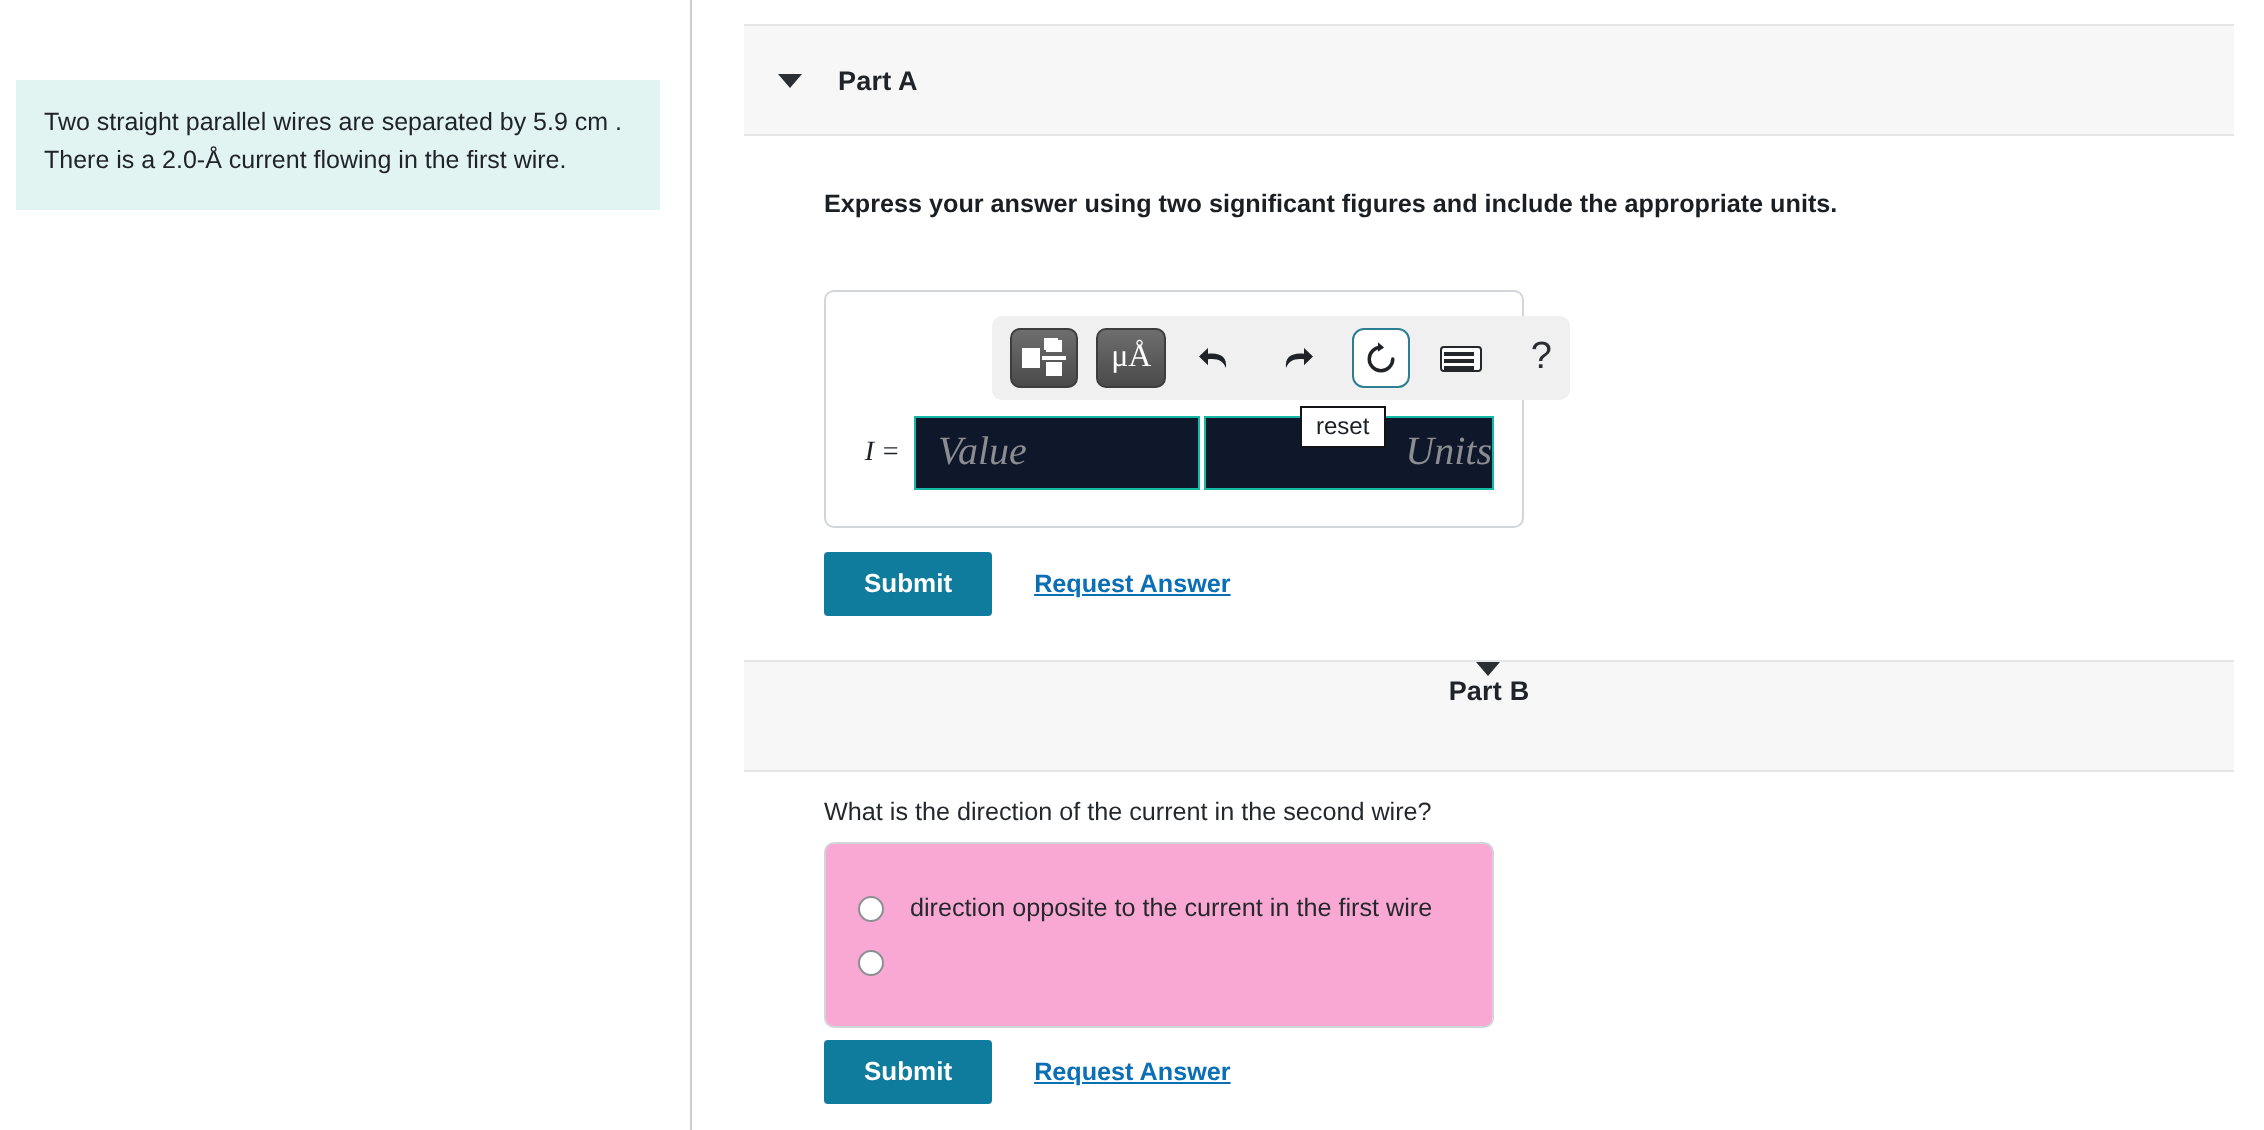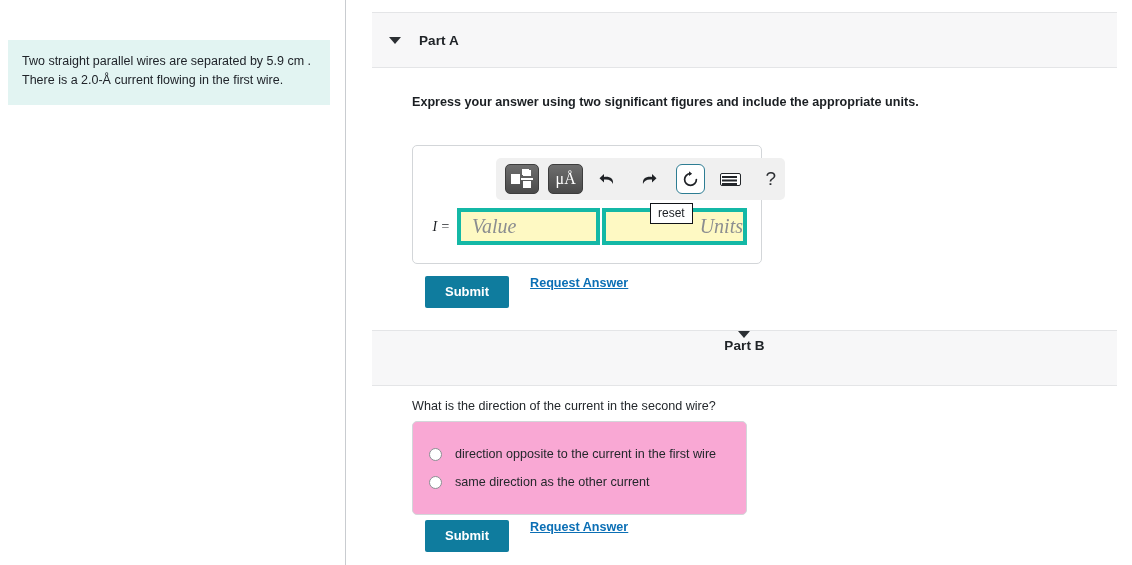--- a/index.html
+++ b/index.html
@@ -162,22 +162,22 @@
     font-family: "Liberation Serif", serif;
     font-style: italic;
     font-size: 14px;
     color: #1d2024;
     width: 34px;
     text-align: right;
     padding-right: 7px;
   }
   .field {
     height: 37px;
-    border: 4px solid #14b8a6;
-    background: #fef9c3;
+    border: 1px solid #14b8a6;
+    background: #0f172a;
     display: flex; align-items: center;
     padding-left: 11px;
     cursor: text;
   }
   .field.value-field { width: 143px; }
   .field.units-field { width: 145px; margin-left: 2px; justify-content: flex-end; }
   .placeholder {
     font-family: "Liberation Serif", serif;
     font-style: italic;
     font-size: 20px;
@@ -190,21 +190,21 @@
     background: #ffffff;
     border: 1.5px solid #111317;
     padding: 2px 7px 3px 7px;
     font-size: 12px;
     color: #1b1e22;
     z-index: 20;
     white-space: nowrap;
   }
 
   
-  .action-row { position: absolute; left: 78px; display: flex; }
+  .action-row { position: absolute; left: 65px; display: flex; align-items: center; }
   .submit-btn {
     background: #0f7c9e;
     color: #ffffff;
     border: none;
     font-family: "Liberation Sans", sans-serif;
     font-size: 13px; font-weight: bold;
     padding: 8px 20px 9px 20px;
     border-radius: 2px;
     cursor: pointer;
   }
@@ -334,21 +334,20 @@
       <div class="q-text">What is the direction of the current in the second wire?</div>
     </div>
 
     <div class="options-box">
       <div class="option">
         <span class="radio"></span>
         <span class="option-label">direction opposite to the current in the first wire</span>
       </div>
       <div class="option">
         <span class="radio"></span>
-        <span class="option-label">same direction as the other current</span>
       </div>
     </div>
 
     <div class="action-row" style="top:520px;">
       <button class="submit-btn">Submit</button>
       <a class="request-link">Request Answer</a>
     </div>
 
   </div>
 </div>

